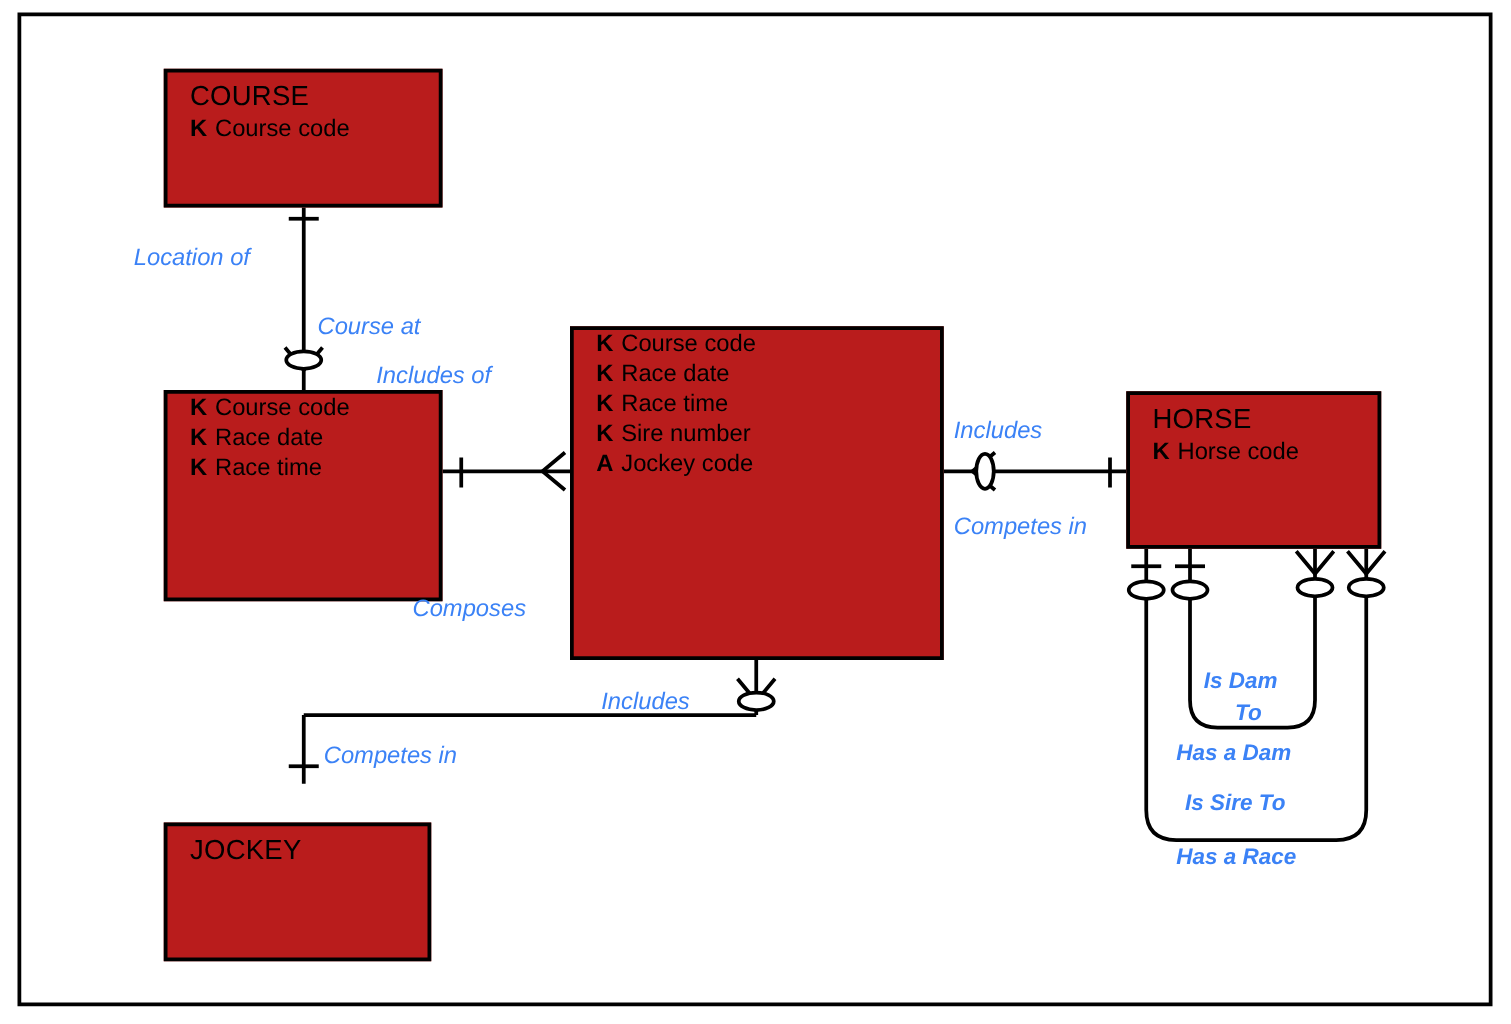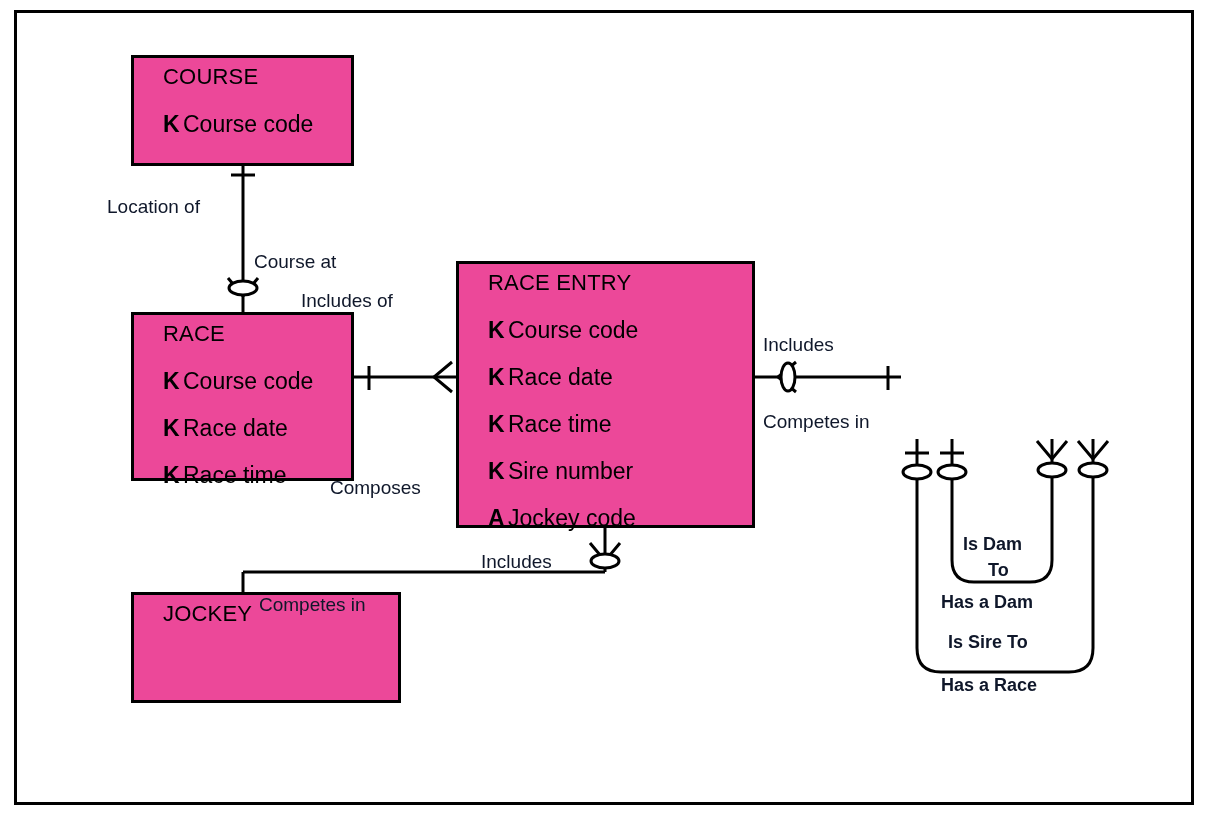--- a/index.html
+++ b/index.html
@@ -22,51 +22,50 @@
     left: 14px;
     top: 10px;
     width: 1180px;
     height: 795px;
     border: 3px solid #000000;
     box-sizing: border-box;
   }
   .entity {
     position: absolute;
     border: 3px solid #000000;
-    background: #ec4899;
+    background: #b91c1c;
     box-sizing: border-box;
     z-index: 5;
-    padding-left: 11px;
   }
   .entity .ent-title {
     font-size: 22px;
     color: #000000;
     padding: 6px 0 2px 18px;
     letter-spacing: 0.2px;
     white-space: nowrap;
   }
   .entity .attr {
-    font-size: 23px;
+    font-size: 19px;
     color: #000000;
     padding: 1px 0 1px 18px;
     white-space: nowrap;
-    margin-top: 18px;
   }
   .entity .attr .k {
     display: inline-block;
     min-width: 20px;
     font-weight: bold;
   }
   .lbl {
     position: absolute;
     font-size: 19px;
-    color: #0f172a;
+    color: #3b82f6;
     white-space: nowrap;
     z-index: 6;
     background: transparent;
+    font-style: italic;
   }
   .lbl.small {
     font-size: 18px;
   }
   svg.wires {
     position: absolute;
     left: 0;
     top: 0;
     width: 1209px;
     height: 819px;
@@ -131,53 +130,57 @@
   </svg>
 
   <div class="entity" style="left:131px; top:55px; width:223px; height:111px;">
     <div class="ent-title">COURSE</div>
     <div class="attr">
       <span class="k">K</span><span>Course code</span>
     </div>
   </div>
 
   <div class="entity" style="left:131px; top:312px; width:223px; height:169px;">
-    <div class="ent-title">RACE</div>
     <div class="attr">
       <span class="k">K</span><span>Course code</span>
     </div>
     <div class="attr">
       <span class="k">K</span><span>Race date</span>
     </div>
     <div class="attr">
       <span class="k">K</span><span>Race time</span>
     </div>
   </div>
 
   <div class="entity" style="left:456px; top:261px; width:299px; height:267px;">
-    <div class="ent-title">RACE ENTRY</div>
     <div class="attr">
       <span class="k">K</span><span>Course code</span>
     </div>
     <div class="attr">
       <span class="k">K</span><span>Race date</span>
     </div>
     <div class="attr">
       <span class="k">K</span><span>Race time</span>
     </div>
     <div class="attr">
       <span class="k">K</span><span>Sire number</span>
     </div>
     <div class="attr">
       <span class="k">A</span><span>Jockey code</span>
     </div>
   </div>
 
+  <div class="entity" style="left:901px; top:313px; width:204px; height:126px;">
+    <div class="ent-title">HORSE</div>
+    <div class="attr">
+      <span class="k">K</span><span>Horse code</span>
+    </div>
+  </div>
 
-  <div class="entity" style="left:131px; top:592px; width:270px; height:111px;">
+  <div class="entity" style="left:131px; top:658px; width:214px; height:111px;">
     <div class="ent-title">JOCKEY</div>
   </div>
 
   <div class="lbl" style="left:107px; top:196px;">Location of</div>
   <div class="lbl" style="left:254px; top:251px;">Course at</div>
   <div class="lbl" style="left:301px; top:290px;">Includes of</div>
   <div class="lbl" style="left:330px; top:477px;">Composes</div>
   <div class="lbl" style="left:763px; top:334px;">Includes</div>
   <div class="lbl" style="left:763px; top:411px;">Competes in</div>
   <div class="lbl" style="left:481px; top:551px;">Includes</div>

